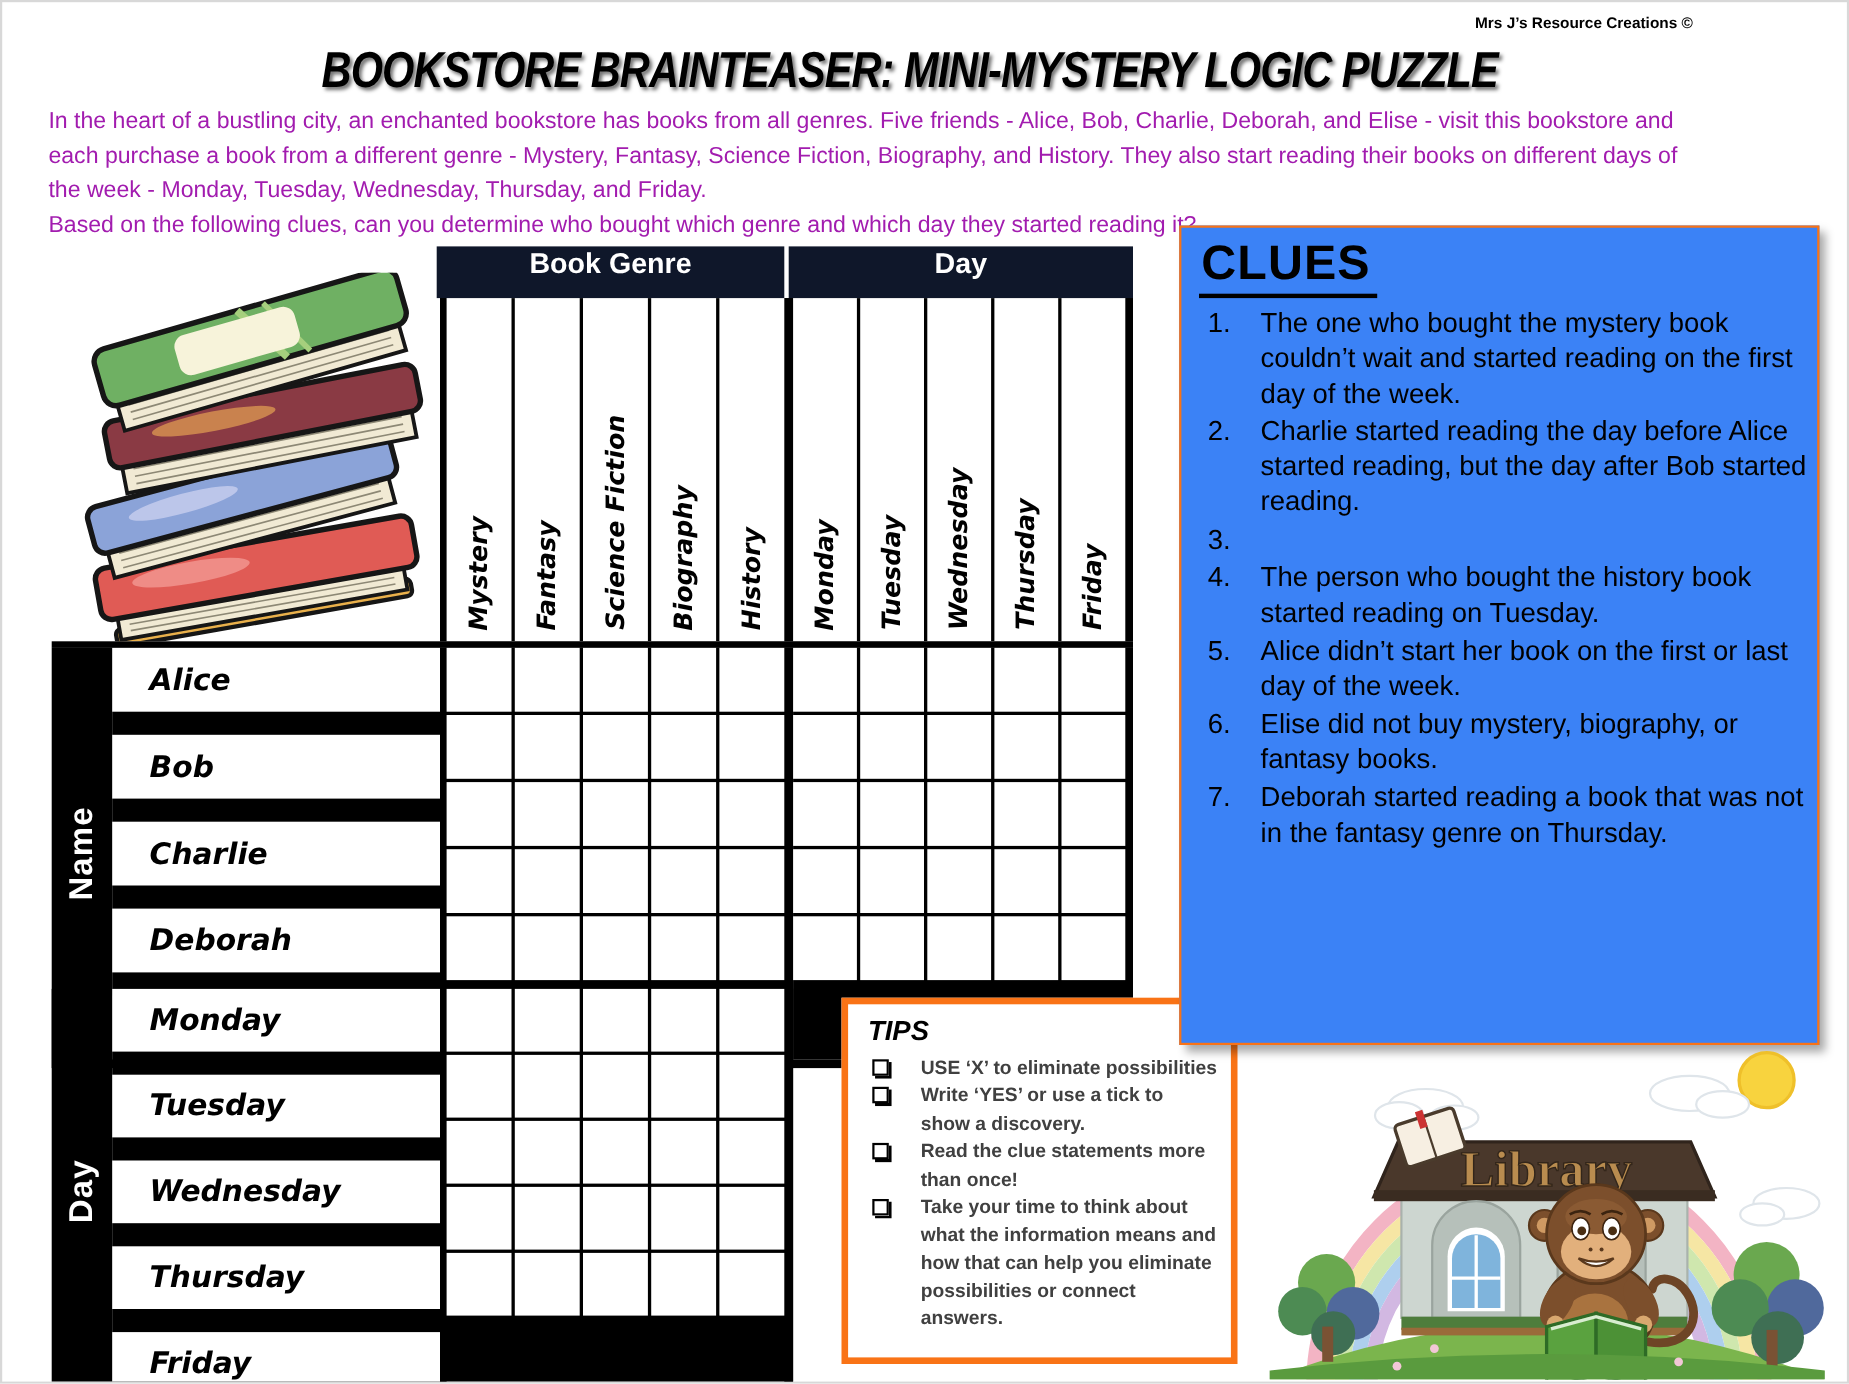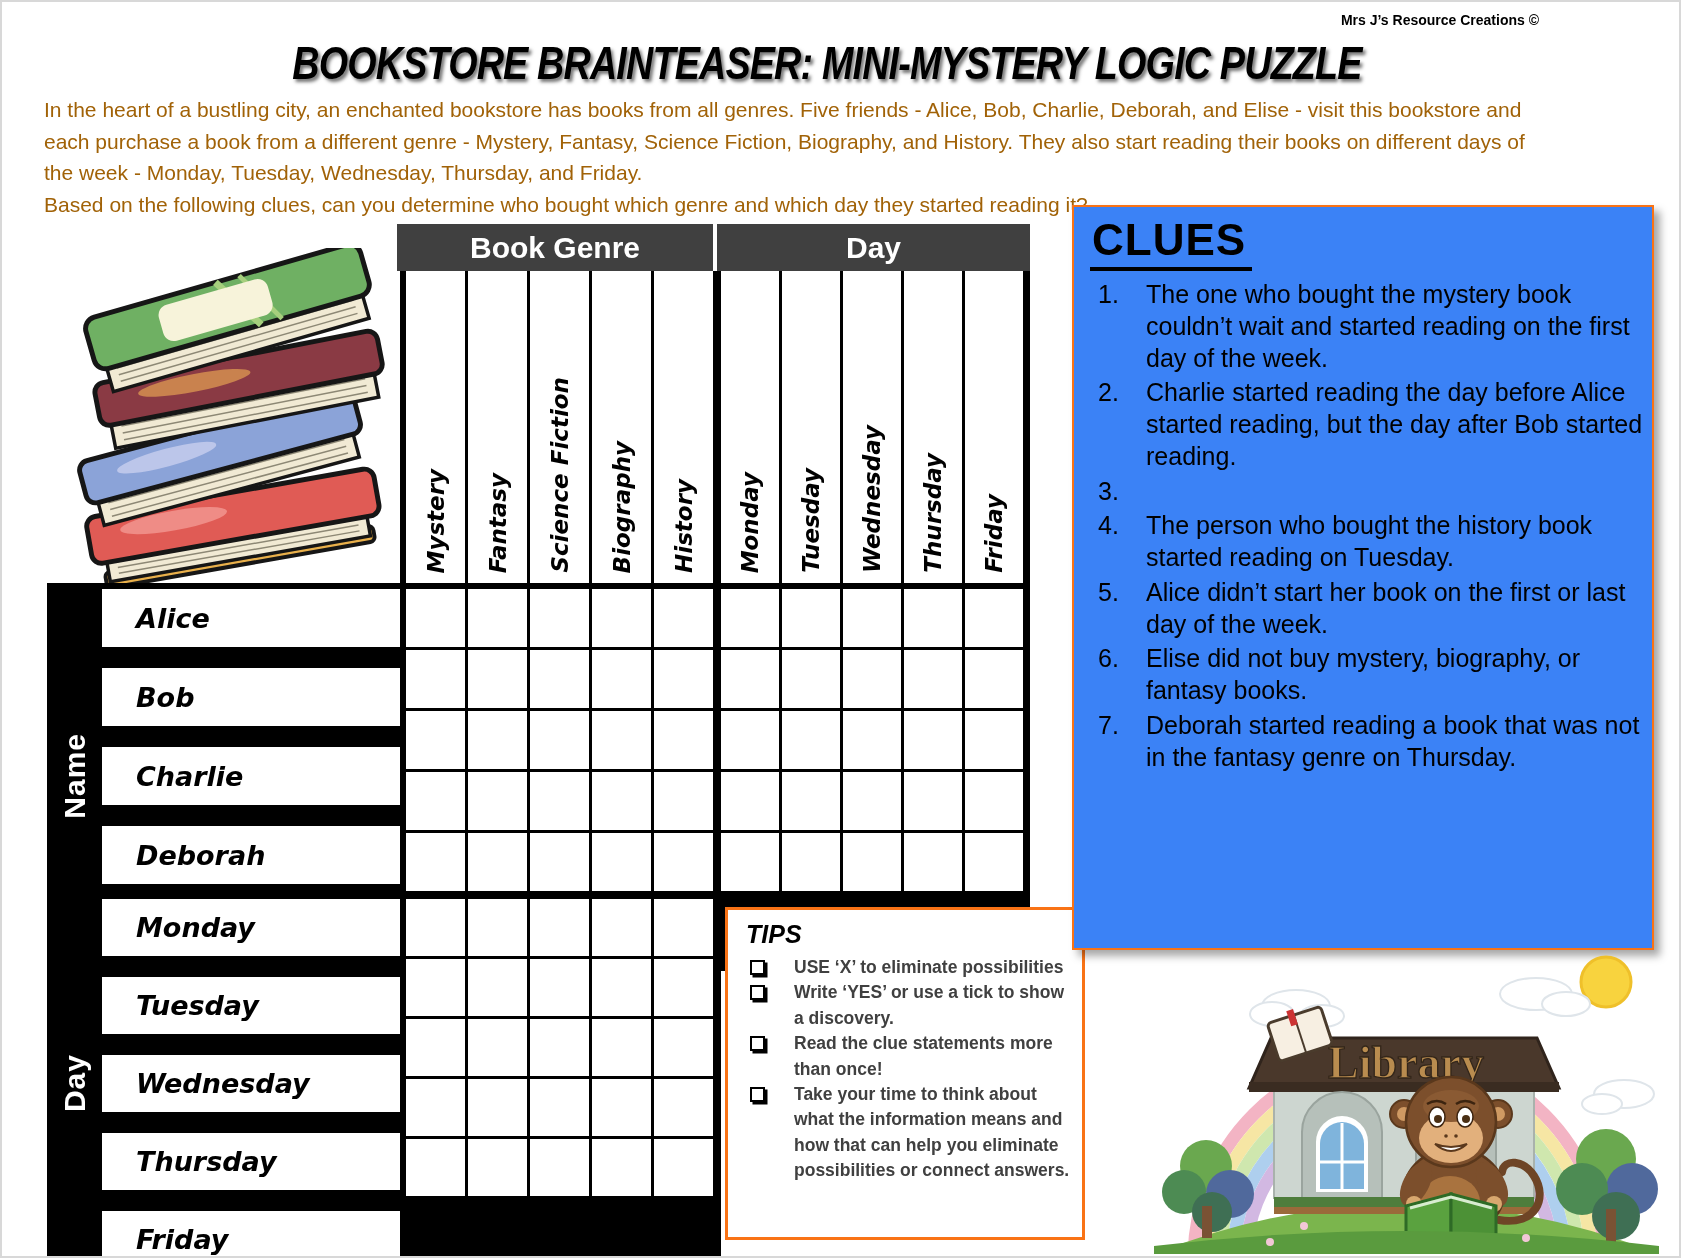--- a/index.html
+++ b/index.html
@@ -10,32 +10,32 @@
   }
   .copyright {
     position:absolute; top:10px; right:140px; font-size:14px; font-weight:bold; color:#000;
   }
   .title {
     position:absolute; top:34px; left:0; width:1650px; text-align:center;
     font-size:46px; font-weight:bold; font-style:italic; letter-spacing:-1px;
     white-space:nowrap; transform:scaleX(0.82); transform-origin:center;
     text-shadow:3px 3px 4px rgba(0,0,0,0.55); color:#000;
   }
-  .intro { position:absolute; left:42px; top:92px; width:1515px; font-size:21px; line-height:1.5; color:#a16207; }
+  .intro { position:absolute; left:42px; top:92px; width:1515px; font-size:21px; line-height:1.5; color:#a21caf; }
   .intro p { margin:0; }
 
   
   .books-fig { position:absolute; left:55px; top:246px; width:345px; height:335px; }
   .library-fig { position:absolute; left:1152px; top:952px; width:505px; height:300px; }
 
   
   .hbar {
-    position:absolute; top:222px; height:47px; background:#404040; color:#fff;
-    display:flex; align-items:center; justify-content:center;
-    font-size:30px; font-weight:bold;
+    position:absolute; top:222px; height:47px; background:#0f172a; color:#fff;
+    display:flex; align-items:flex-start; justify-content:center;
+    font-size:26px; font-weight:bold;
   }
   .hbar.genre { left:395px; width:316px; }
   .hbar.day   { left:715px; width:313px; }
 
   .labels-block { position:absolute; left:398px; top:269px; display:flex; }
   .lgrid { display:grid; gap:3px; background:#000; height:312px; }
   .lgrid.genre { grid-template-columns:repeat(5,59px); border-left:6px solid #000; border-right:8px solid #000; }
   .lgrid.day   { grid-template-columns:repeat(5,58px); border-right:7px solid #000; }
   .label-cell { background:#fff; position:relative; }
   .vlabel {
@@ -59,22 +59,22 @@
   }
   .cgrid { display:grid; gap:3px; background:#000; }
   .cgrid.genre { grid-template-columns:repeat(5,59px); border-left:6px solid #000; border-right:8px solid #000; }
   .cgrid.day   { grid-template-columns:repeat(5,58px); border-right:7px solid #000; }
   .rows-block.names .cgrid { grid-template-rows:repeat(5,58px); }
   .rows-block.days  .cgrid { grid-template-rows:repeat(5,57px); }
   .cell { background:#fff; }
 
   
   .tips-box {
-    position:absolute; left:723px; top:905px; width:360px; height:333px;
-    border:3px solid #f97316; background:#fff; box-sizing:border-box; padding:10px 12px 0 16px;
+    position:absolute; left:763px; top:905px; width:360px; height:333px;
+    border:6px solid #f97316; background:#fff; box-sizing:border-box; padding:10px 12px 0 16px;
   }
   .tips-title { font-size:25px; font-weight:bold; font-style:italic; margin:0 0 6px 2px; color:#000; }
   .tip-item { display:grid; grid-template-columns:50px 1fr; font-size:17.5px; font-weight:bold; line-height:1.45; color:#404040; }
   .chk { width:11px; height:11px; border:2.5px solid #000; box-shadow:2.5px 2.5px 0 #000; margin:5px 0 0 6px; }
 
   
   .clues-box {
     position:absolute; left:1070px; top:203px; width:582px; height:745px;
     border:2px solid #f97316; background:#3b82f6; box-sizing:border-box;
     box-shadow:6px 6px 8px rgba(0,0,0,0.35); padding:8px 8px 0 16px;

